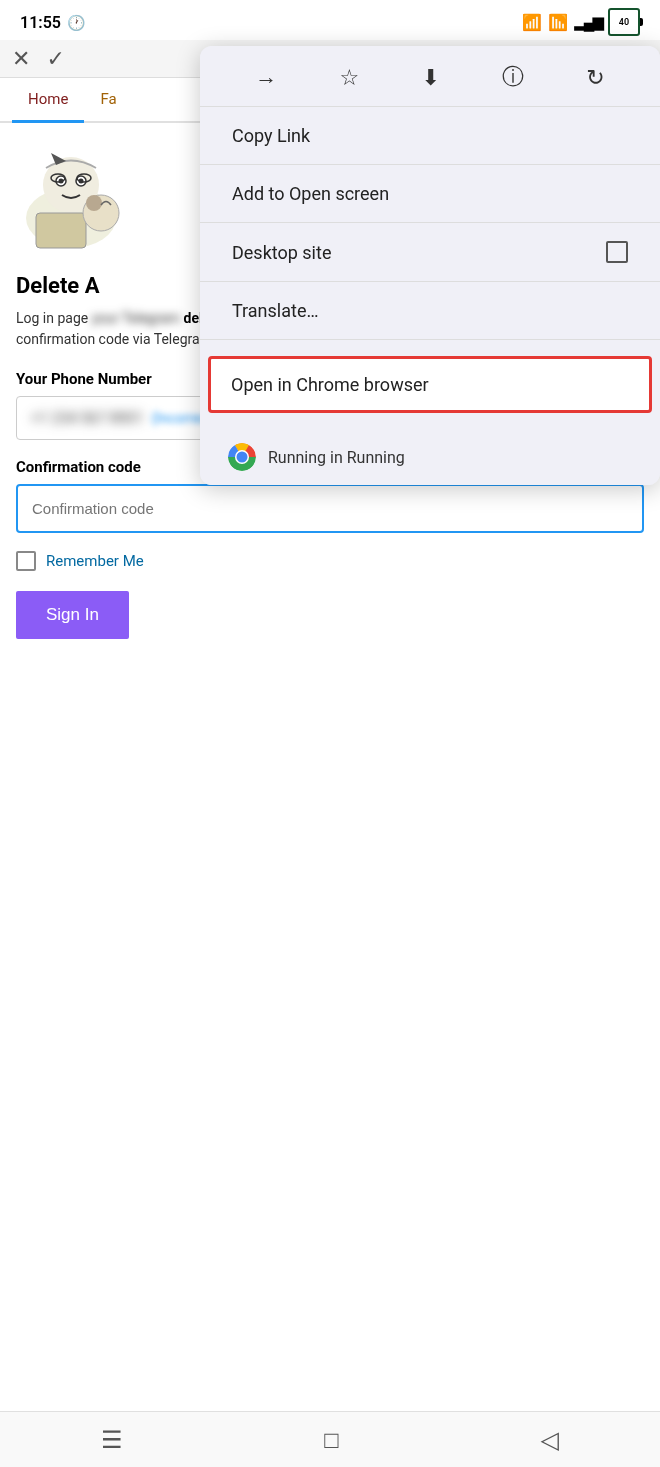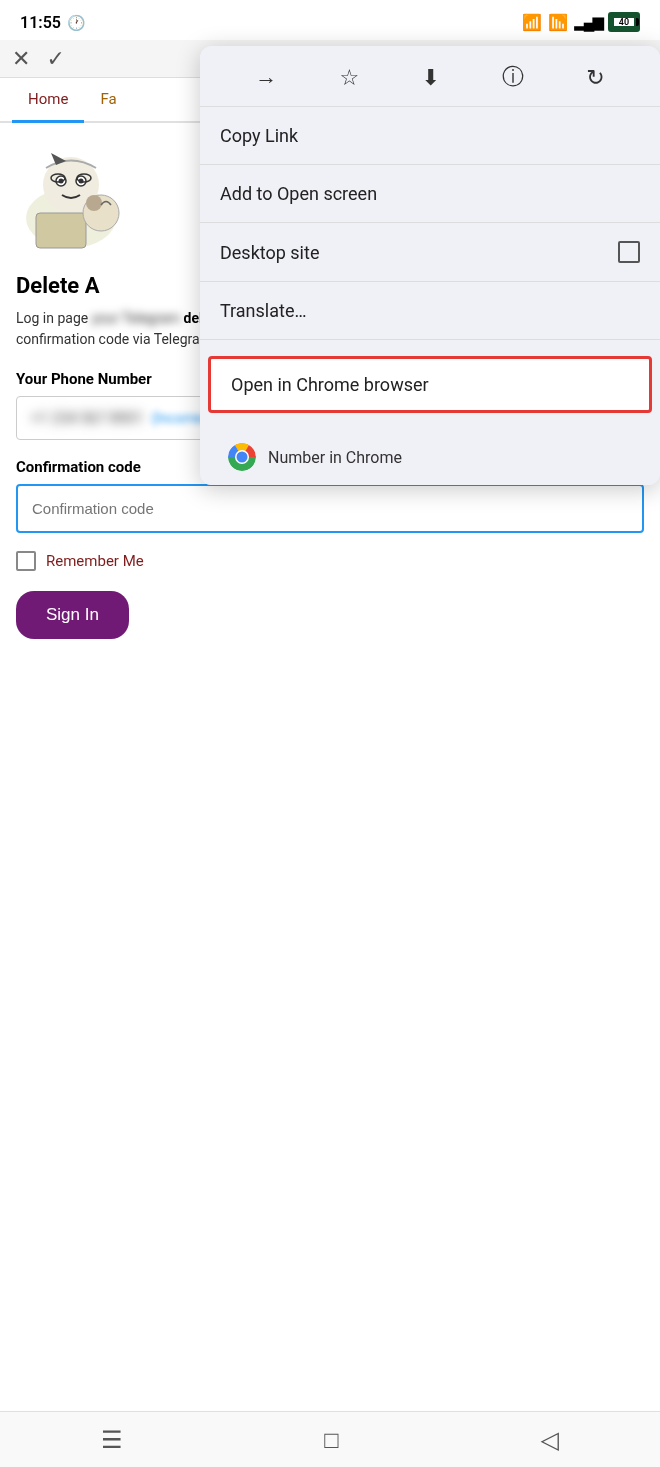--- a/index.html
+++ b/index.html
@@ -30,24 +30,24 @@
       display: flex;
       align-items: flex-end;
       gap: 6px;
     }
     .status-icons {
       display: flex;
       align-items: center;
       gap: 6px;
     }
     .battery-icon {
-      border: 6px solid #14532d;
+      border: 2px solid #14532d;
       border-radius: 3px;
       width: 32px;
-      height: 20px;
+      height: 28px;
       display: flex;
       align-items: center;
       padding: 2px;
       position: relative;
       font-size: 10px;
       font-weight: 600;
       justify-content: center;
     }
     .battery-icon::after {
       content: '';
@@ -175,27 +175,27 @@
       margin-bottom: 20px;
     }
     .remember-checkbox {
       width: 20px;
       height: 20px;
       border: 2px solid #888;
       border-radius: 2px;
     }
     .remember-label {
       font-size: 15px;
-      color: #7f1d1d;
+      color: #0369a1;
     }
     .sign-in-btn {
-      background: #701a75;
+      background: #8b5cf6;
       color: #fff;
       border: none;
-      border-radius: 18px;
+      border-radius: 2px;
       padding: 14px 30px;
       font-size: 17px;
       font-weight: 500;
       cursor: pointer;
     }
 
     
     .dropdown-overlay {
       position: absolute;
       top: 46px;
@@ -224,21 +224,21 @@
       display: flex;
       align-items: center;
       justify-content: center;
     }
     .dropdown-toolbar-icon.active {
       color: #333;
     }
 
     
     .dropdown-menu-item {
-      padding: 18px 20px;
+      padding: 18px 32px;
       font-size: 18px;
       color: #222;
       cursor: pointer;
       background: #f0f0f7;
       border-bottom: 1px solid #ddd;
       display: flex;
       align-items: center;
       justify-content: space-between;
     }
     .dropdown-menu-item:last-child {
@@ -421,21 +421,21 @@
       <path d="M14 14 L28 14 A14 14 0 0 0 7 2.08 Z" fill="#EA4335"></path>
 
       <path d="M14 14 L7 2.08 A14 14 0 0 0 0 14 Z" fill="#4285F4"></path>
 
       <path d="M14 14 L0 14 A14 14 0 0 0 28 14 Z" fill="#34A853"></path>
 
       <path d="M14 14 L21 2.08 A14 14 0 0 0 7 2.08 Z" fill="#FBBC05"></path>
       <circle cx="14" cy="14" r="7" fill="#fff"></circle>
       <circle cx="14" cy="14" r="5.5" fill="#4285F4"></circle>
     </svg>
-    <span style="font-size:16px; color:#333;">Number in Chrome</span>
+    <span style="font-size:16px; color:#333;">Running in Running</span>
   </div>
 </div>
 
 <div class="bottom-nav">
   <span class="bottom-nav-icon">☰</span>
   <span class="bottom-nav-icon">□</span>
   <span class="bottom-nav-icon">◁</span>
 </div>
 
 </body></html>

